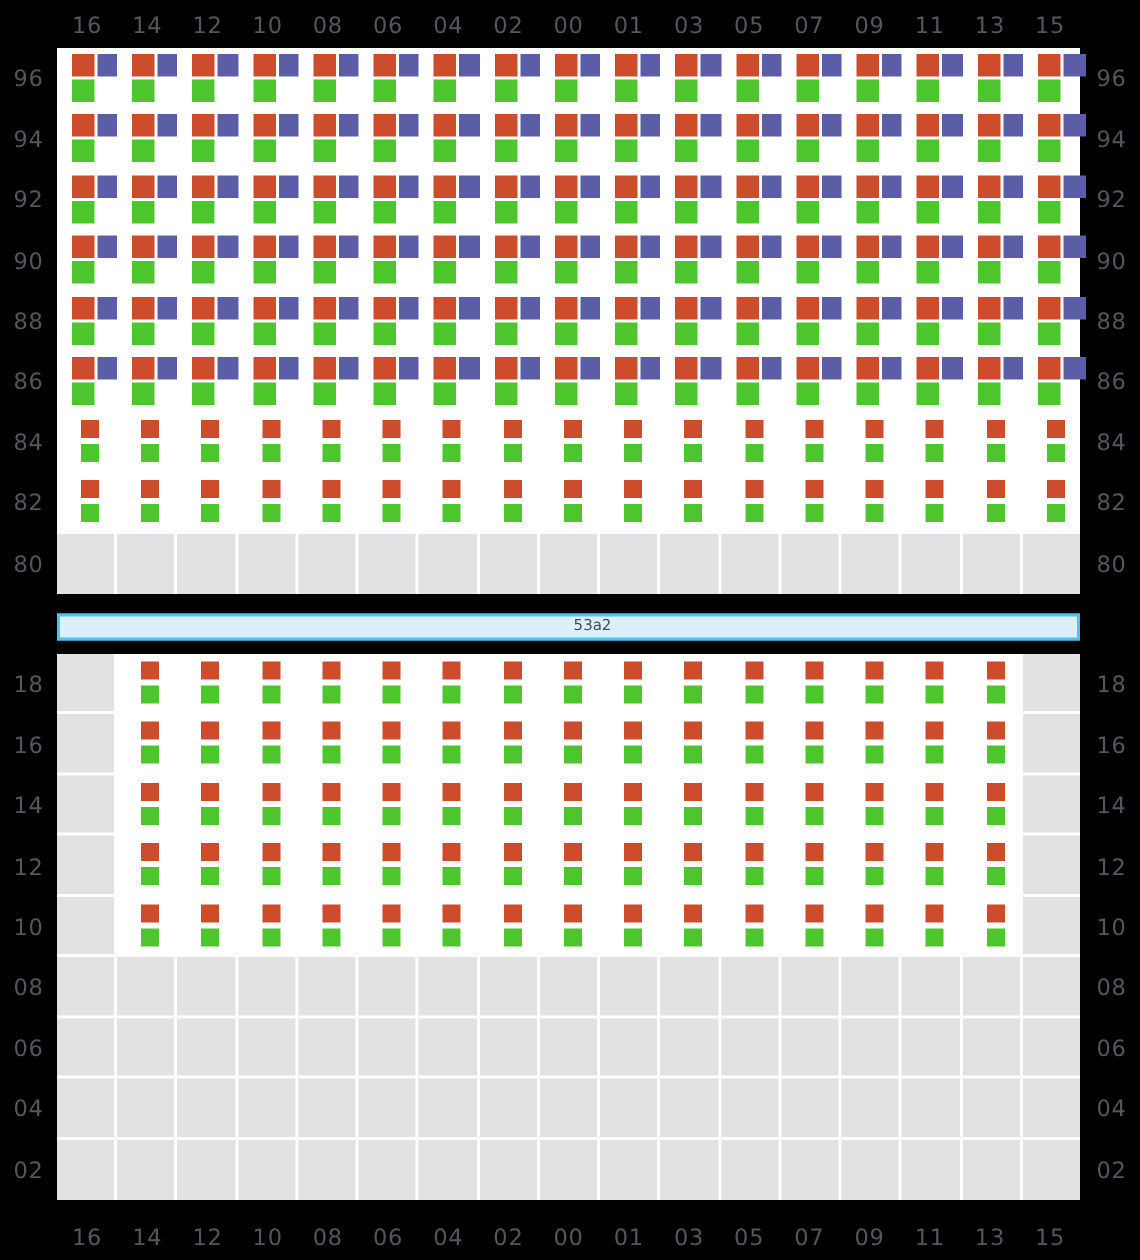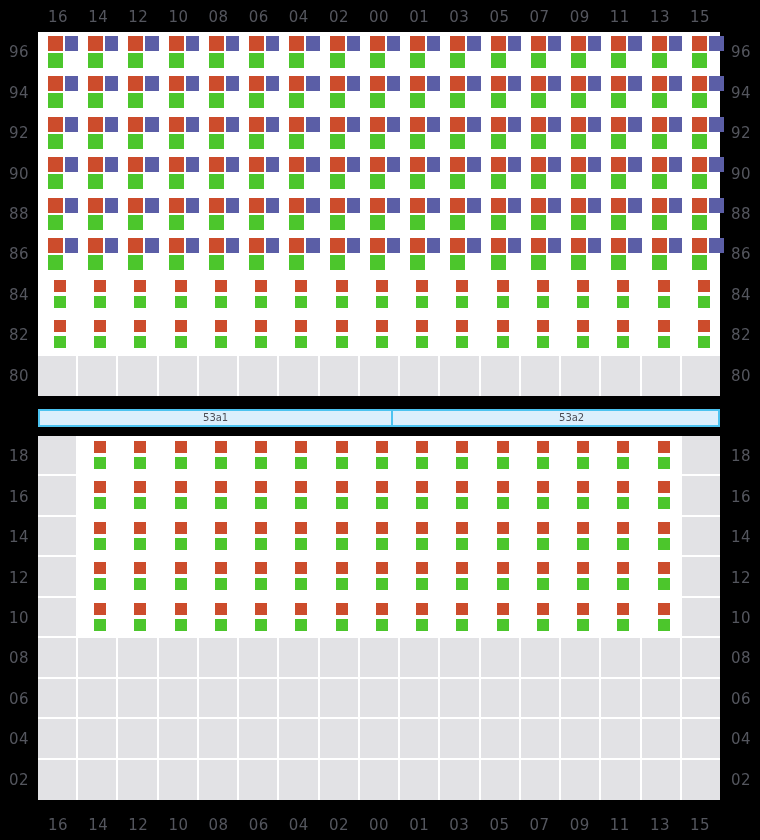--- a/index.html
+++ b/index.html
@@ -894,21 +894,20 @@
         <div class="grid-cell empty"></div>
         <div class="grid-cell empty"></div>
         <div class="grid-cell empty"></div>
         <div class="grid-cell empty"></div>
         <div class="grid-cell empty"></div>
         <div class="grid-cell empty"></div>
       </div>
     </div>
 
   <div id="segment-bar">
-      <div class="segment" style="flex: 6 1 0px;">53a1</div>
       <div class="segment" style="flex: 5 1 0px; padding-left: 32px;">53a2</div>
     </div>
 
   <div class="yaxis" id="yaxis-bot-left">
       <div class="ytick" style="height: 40.4444px;">
         <span>18</span>
       </div>
       <div class="ytick" style="height: 40.4444px;">
         <span>16</span>
       </div>

